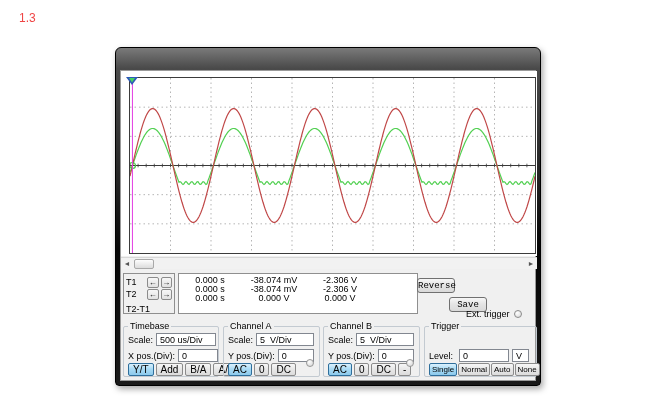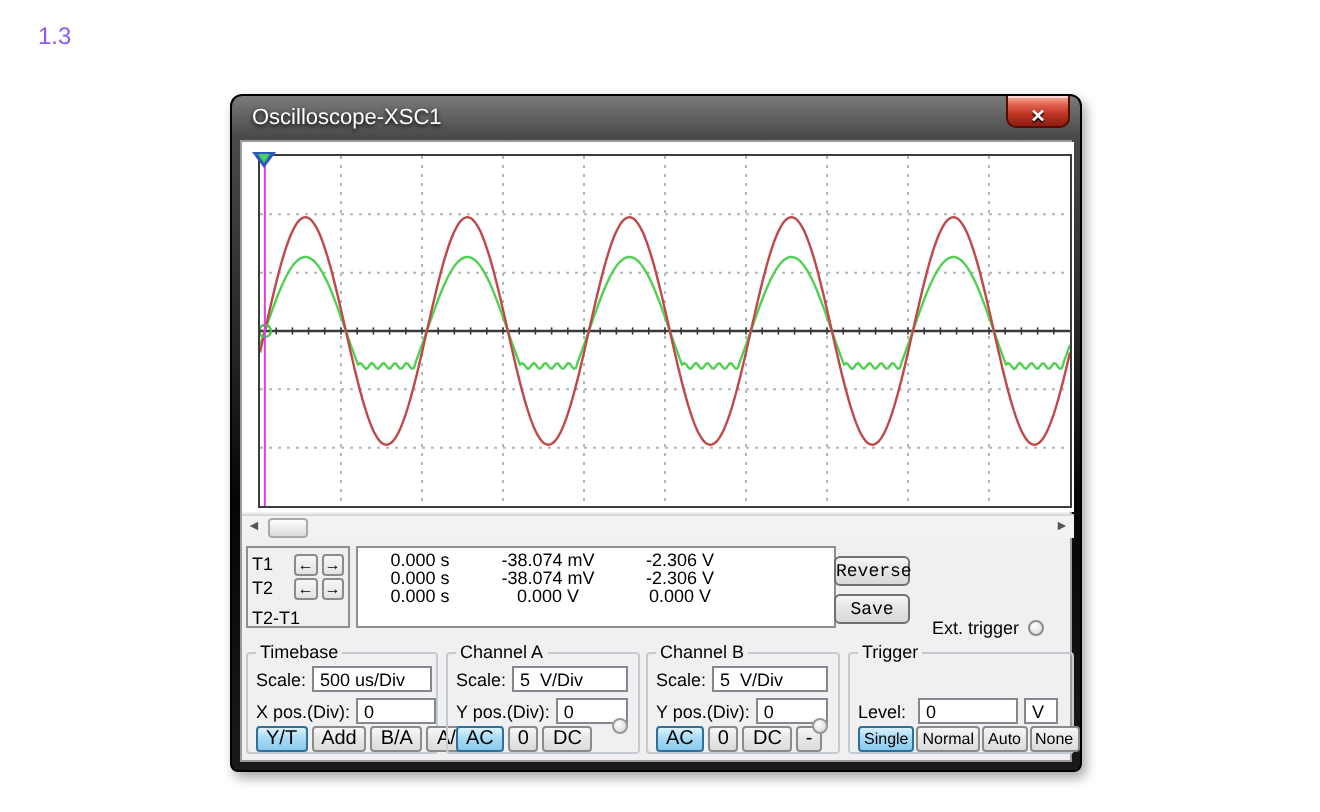--- a/index.html
+++ b/index.html
@@ -1,18 +1,18 @@
 <!DOCTYPE html>
 <html><head>
 <meta charset="utf-8">
 <style>
   * { box-sizing: border-box; margin: 0; padding: 0; }
   html,body { width:660px; height:406px; background:#fff; font-family:"Liberation Sans", sans-serif; }
   .page { position:relative; width:660px; height:406px; background:#fff; overflow:hidden; }
-  .fig-label { position:absolute; left:19px; top:11px; font-size:12px; color:#8b5cf6; }
+  .fig-label { position:absolute; left:19px; top:11px; font-size:12px; color:#ef4444; }
 
   
   .window { position:absolute; left:115px; top:47px; width:426px; height:339px;
     background:linear-gradient(180deg,#7a7a7a 0%,#4a4a4a 6%,#222 40%,#050505 60%,#1a1a1a 100%);
     border:1px solid #000; border-radius:6px 6px 4px 4px; box-shadow:2px 3px 6px rgba(0,0,0,.35); }
   .titlebar { position:absolute; left:0; top:0; right:0; height:22px; }
   .titlebar .title { position:absolute; left:10px; top:5px; font-size:11px; color:#fff; text-shadow:0 1px 2px #000; }
   .close-btn { position:absolute; top:0; right:5px; width:32px; height:16px; cursor:default;
     background:linear-gradient(180deg,#f7b0a0 0%,#e0614d 30%,#c03524 60%,#8c1d12 100%);
     border:1px solid #4f0e07; border-top:none; border-radius:0 0 5px 5px;
@@ -70,26 +70,20 @@
   #grp-tr .btn { font-size:8px; padding:0 2px; }
   .lbl { white-space:nowrap; }
 </style>
 </head>
 <body>
 
 <div class="page">
   <div class="fig-label">1.3</div>
 
   <div class="window">
-    <div class="titlebar">
-      <span class="title">Oscilloscope-XSC1</span>
-      <div class="close-btn">
-        <span>✕</span>
-      </div>
-    </div>
 
     <div class="win-body">
 
       <div class="plot-area">
         <div class="graticule">
           <svg id="scope-svg" width="405" height="175" viewBox="0 0 405 175">
               <line x1="40.5" y1="0" x2="40.5" y2="175" stroke="#b5b5b5" stroke-width="1" stroke-dasharray="1.5,3"></line>
               <line x1="81" y1="0" x2="81" y2="175" stroke="#b5b5b5" stroke-width="1" stroke-dasharray="1.5,3"></line>
               <line x1="121.5" y1="0" x2="121.5" y2="175" stroke="#b5b5b5" stroke-width="1" stroke-dasharray="1.5,3"></line>
               <line x1="162" y1="0" x2="162" y2="175" stroke="#b5b5b5" stroke-width="1" stroke-dasharray="1.5,3"></line>
@@ -203,21 +197,21 @@
           </div>
           <div class="m-row">
             <span class="c0">0.000 s</span>
             <span class="c1">0.000 V</span>
             <span class="c2">0.000 V</span>
           </div>
         </div>
 
         <div class="side-btns">
           <button class="sbtn" style="top:6px;">Reverse</button>
-          <button class="sbtn" style="top:25px;">Save</button>
+          <button class="sbtn" style="top:25px;margin-left:32px;">Save</button>
           <div class="ext-trig">
             <span>Ext. trigger</span>
             <span class="radio"></span>
           </div>
         </div>
       </div>
 
       <div class="controls">
 
         <div class="grp" id="grp-tb">

